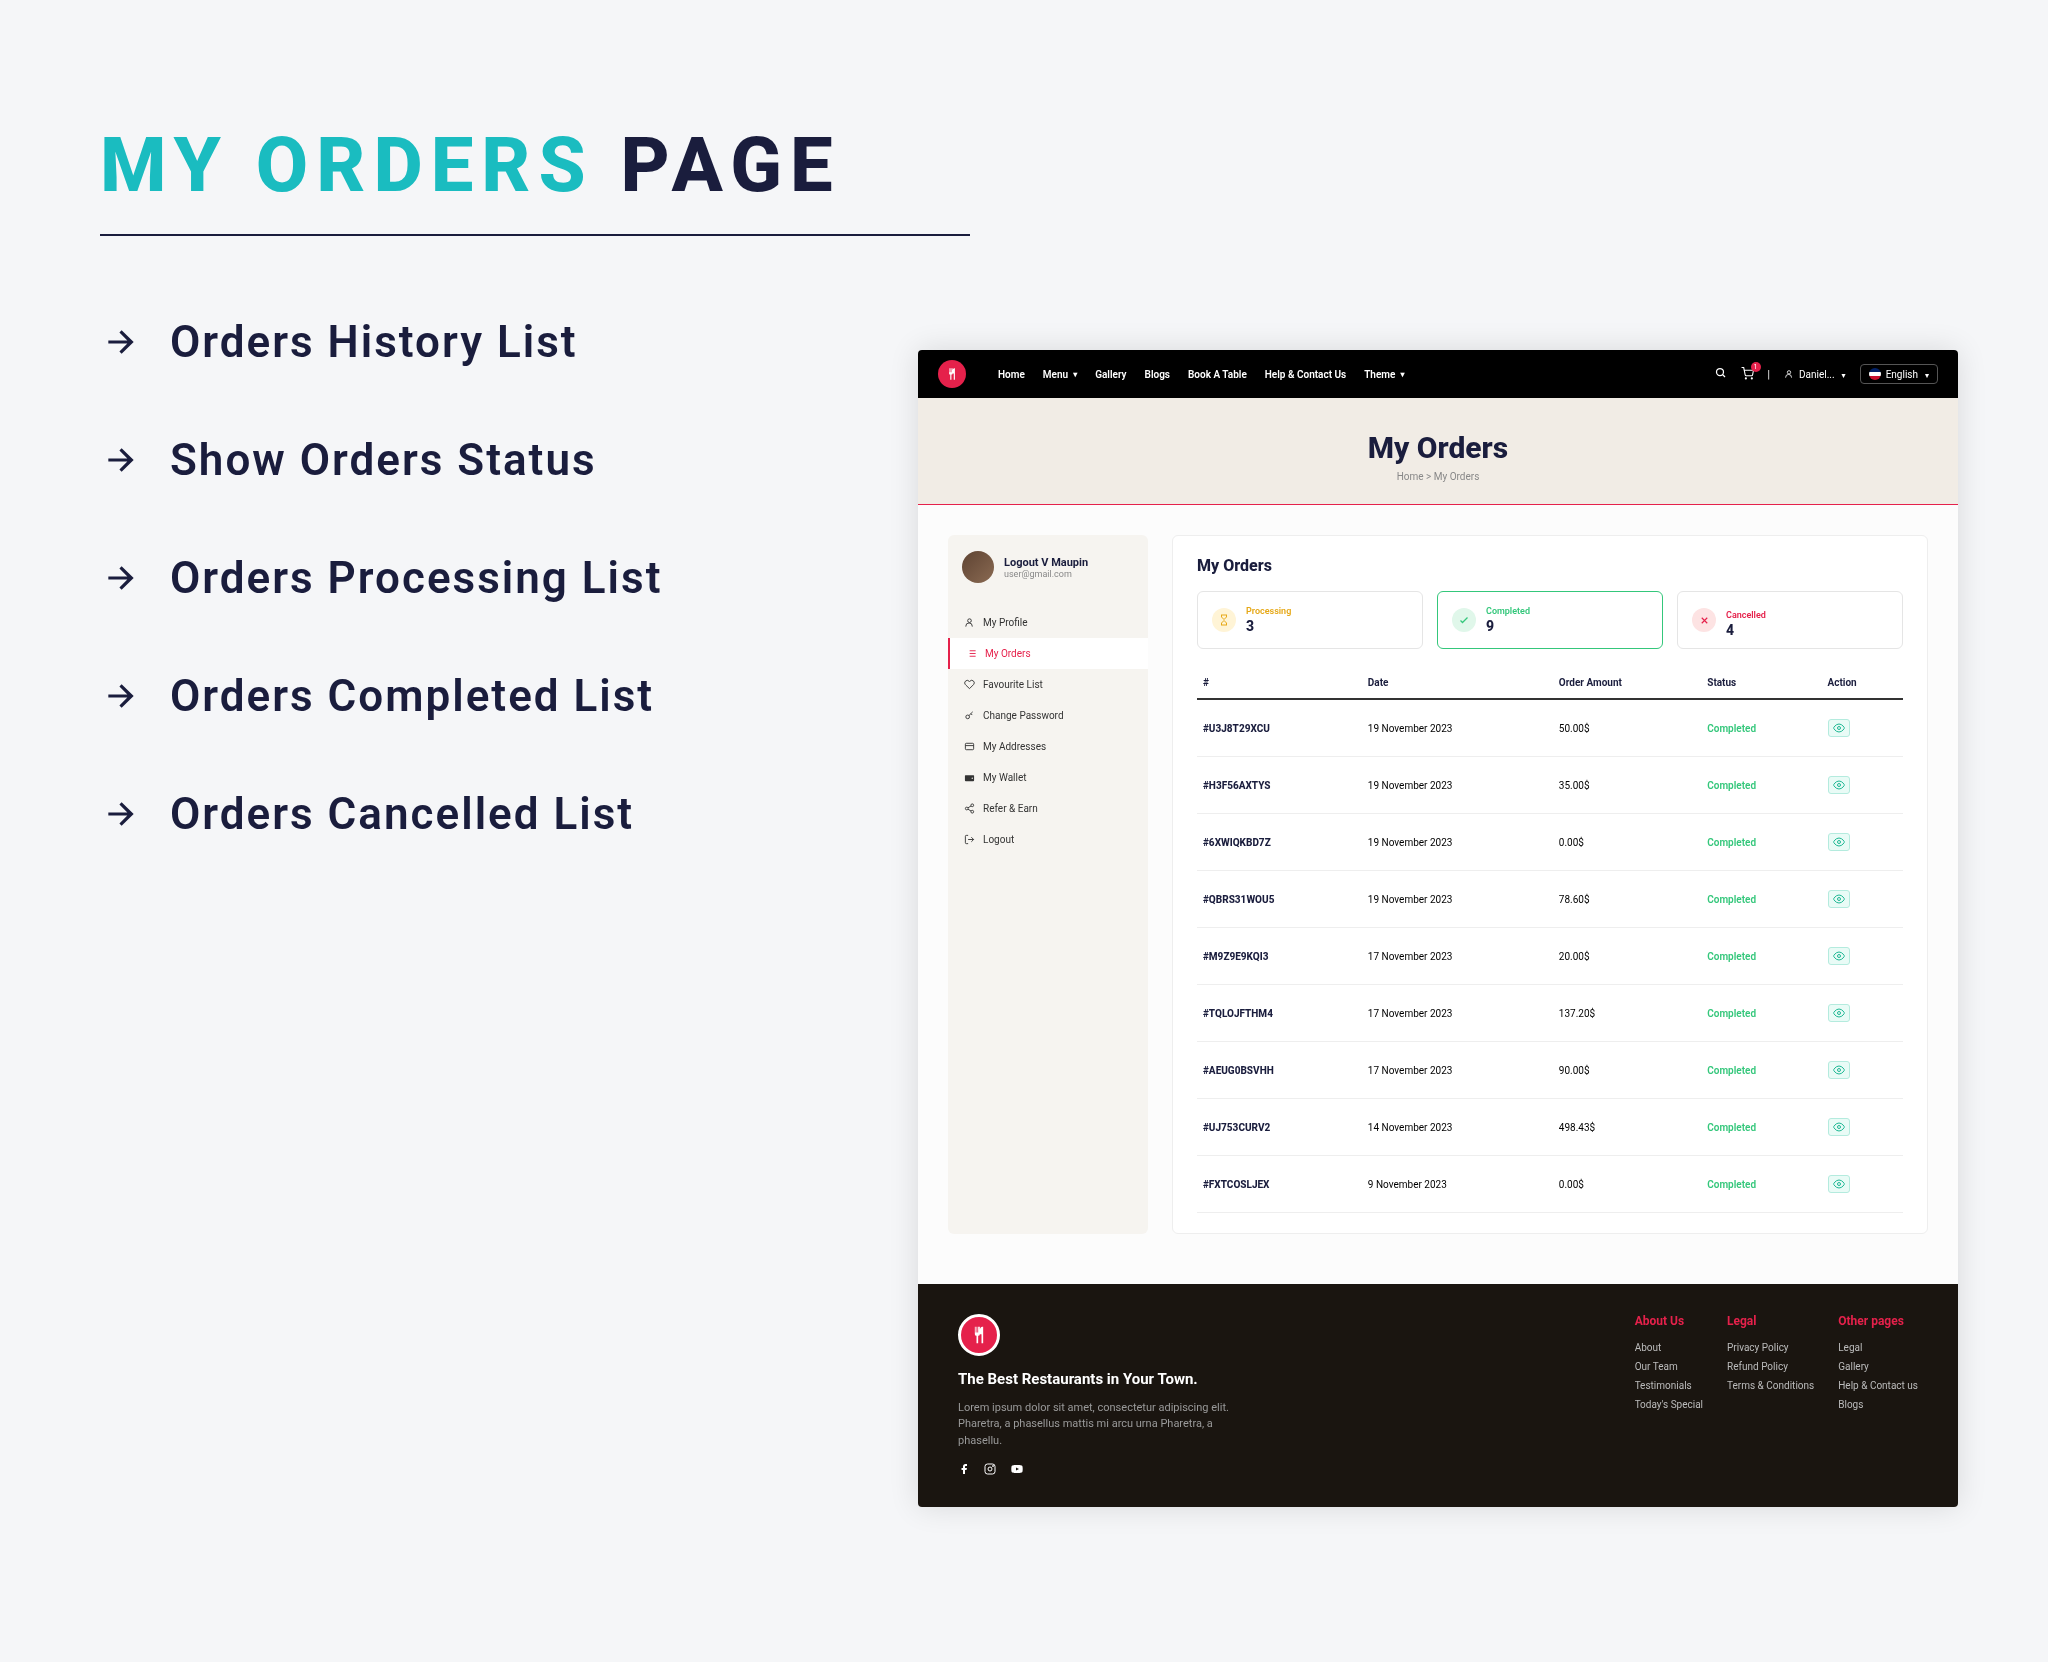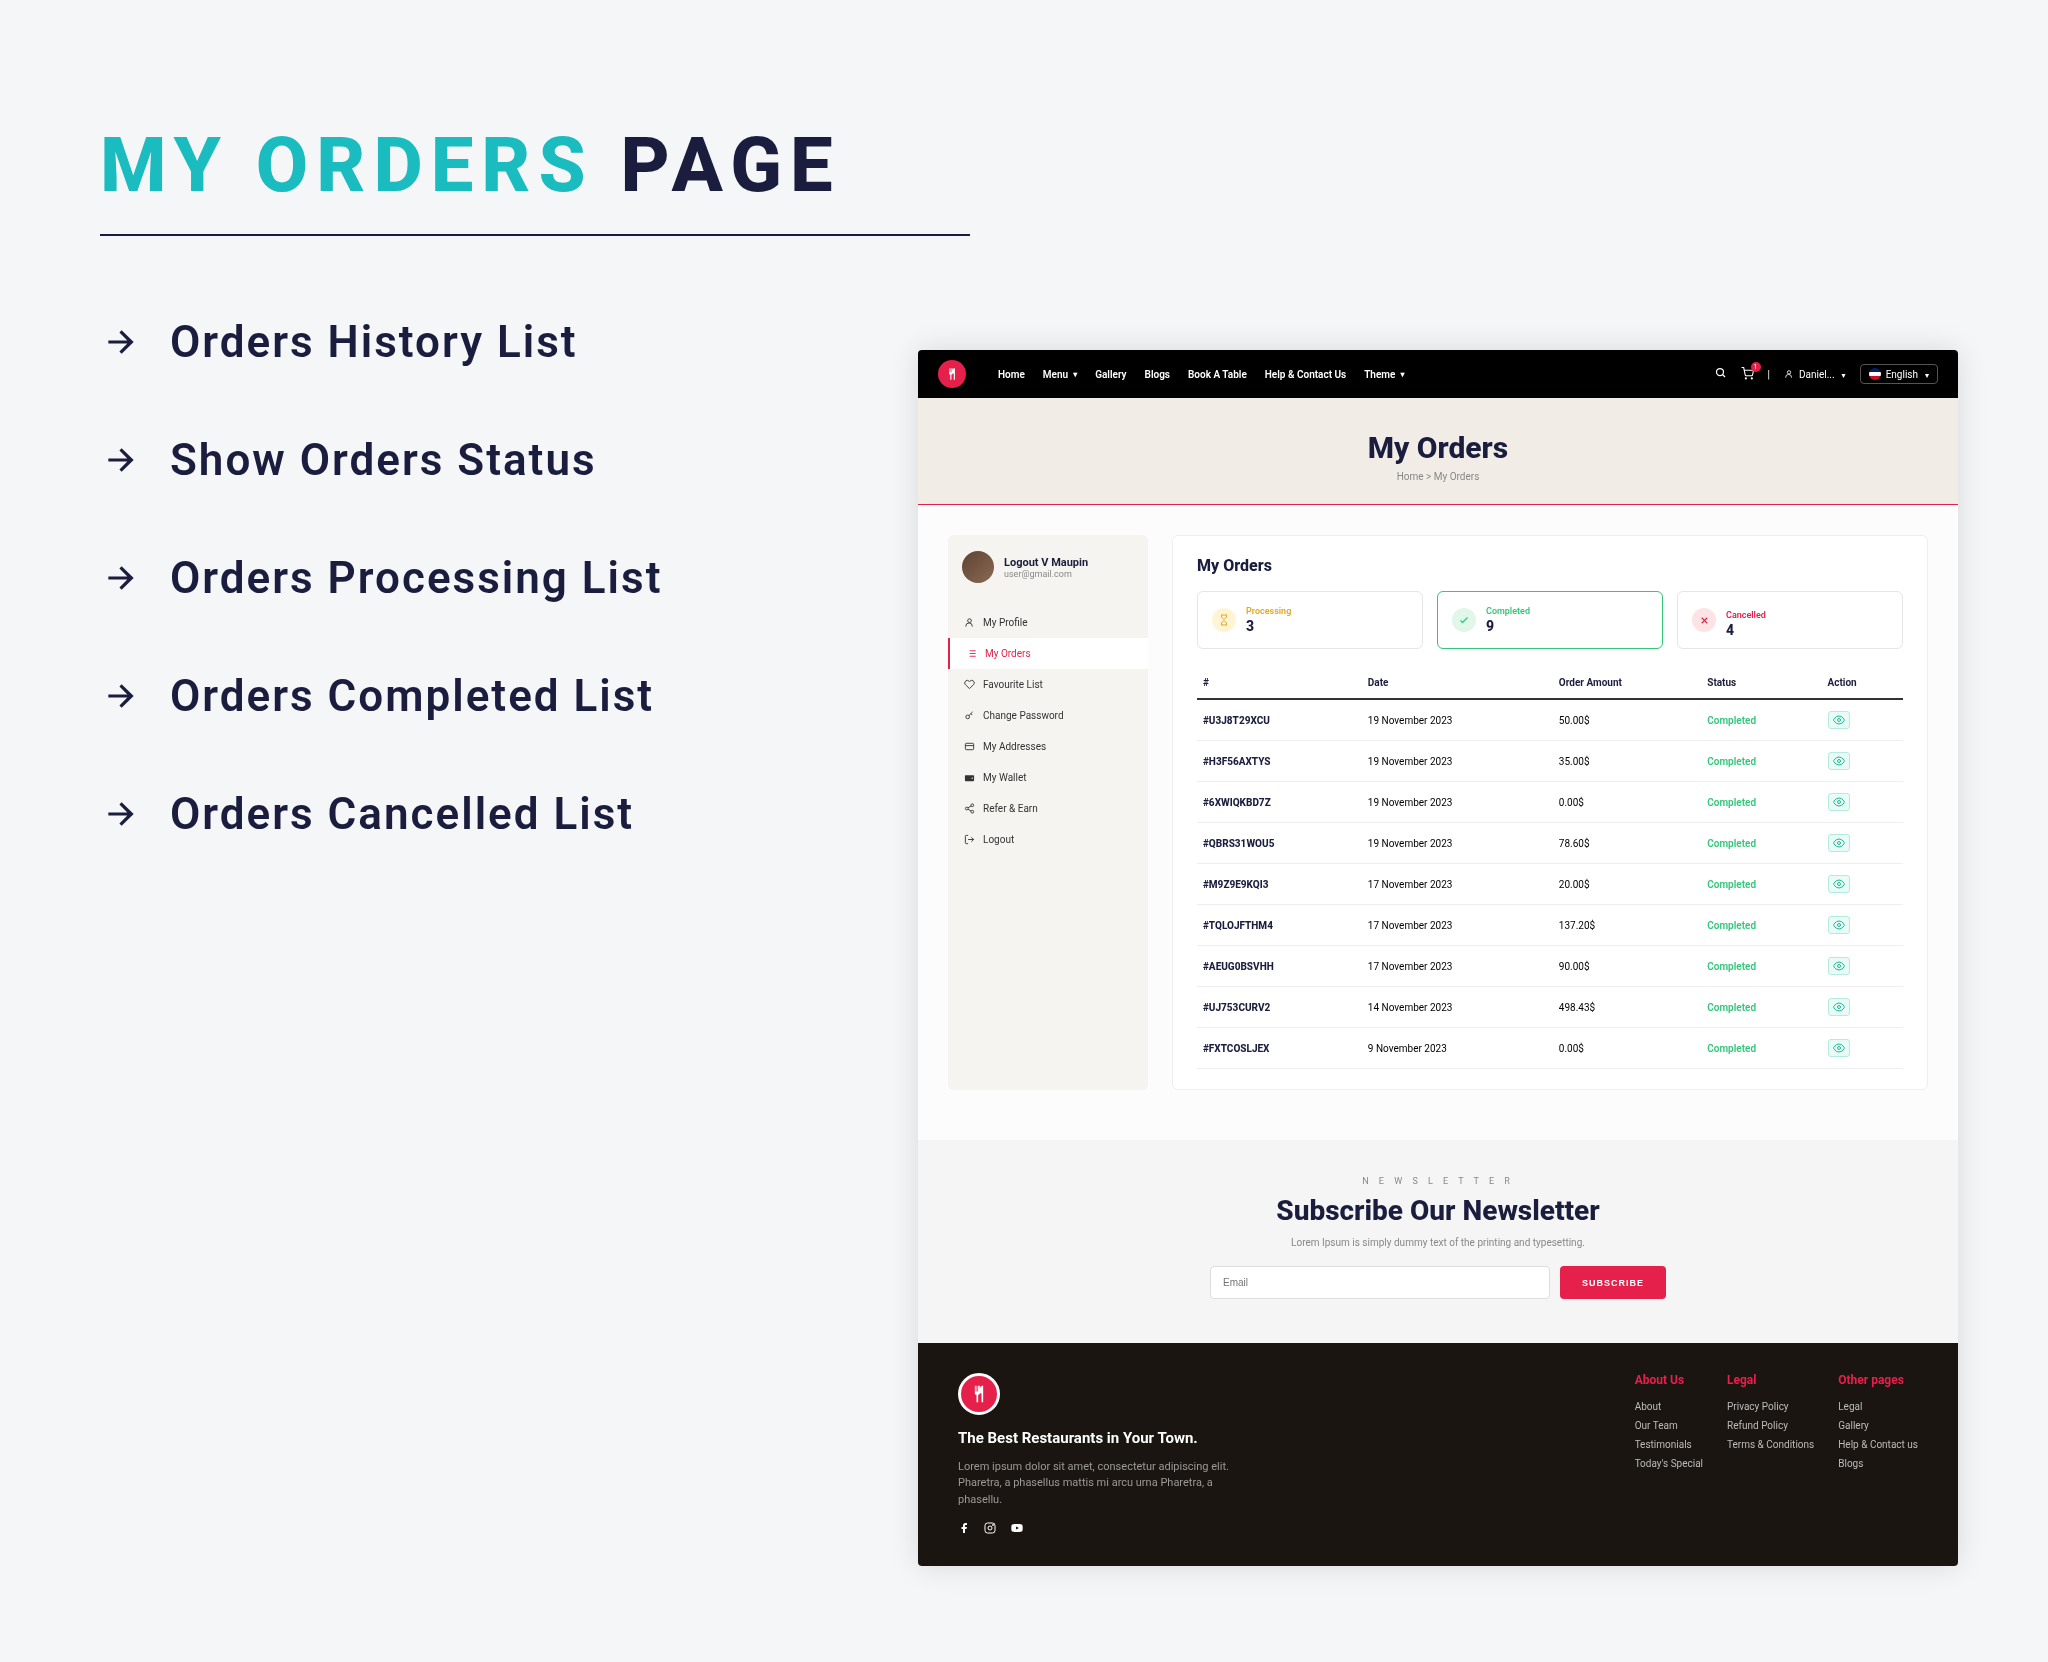--- a/index.html
+++ b/index.html
@@ -58,21 +58,21 @@
 .sb-completed { background: #e0f7ea; }
 .sb-cancelled { background: #fde3e3; }
 .status-label { font-size: 9px; font-weight: 600; }
 .lbl-processing { color: #e6a817; }
 .lbl-completed { color: #34c77b; }
 .lbl-cancelled { color: #e5214b; margin-top: 8px; }
 .status-count { font-size: 14px; font-weight: 800; color: #1a1d3d; margin-top: 2px; }
 
 .orders-table { width: 100%; border-collapse: collapse; }
 .orders-table th { text-align: left; font-size: 10px; font-weight: 700; color: #1a1d3d; padding: 10px 6px; border-bottom: 2px solid #333; }
-.orders-table td { font-size: 10px; padding: 11px 6px; border-bottom: 1px solid #eee; }
+.orders-table td { font-size: 10px; padding: 19px 6px; border-bottom: 1px solid #eee; }
 .order-id { font-weight: 800; color: #1a1d3d; }
 .status-completed { color: #34c77b; font-weight: 600; }
 .action-btn { width: 22px; height: 18px; border: 1px solid #b4ebde; background: #e9fbf6; border-radius: 3px; display: inline-flex; align-items: center; justify-content: center; cursor: pointer; }
 .action-btn svg { width: 12px; height: 12px; stroke: #1fb894; fill: none; }
 
 .newsletter { background: #f5f5f5; text-align: center; padding: 36px 0 44px; }
 .newsletter-tag { font-size: 9px; letter-spacing: 4px; color: #888; margin-bottom: 8px; }
 .newsletter h2 { font-size: 28px; font-weight: 800; color: #1a1d3d; margin-bottom: 10px; }
 .newsletter-sub { font-size: 10px; color: #888; margin-bottom: 18px; }
 .newsletter-form { display: flex; justify-content: center; gap: 10px; }
@@ -451,29 +451,20 @@
                         <path d="M1 12s4-8 11-8 11 8 11 8-4 8-11 8-11-8-11-8z"></path>
                         <circle cx="12" cy="12" r="3"></circle>
                       </svg>
                     </span></td>
                 </tr>
               </tbody>
           </table>
         </div>
       </div>
 
-      <div class="newsletter">
-        <div class="newsletter-tag">N E W S L E T T E R</div>
-        <h2>Subscribe Our Newsletter</h2>
-        <div class="newsletter-sub">Lorem Ipsum is simply dummy text of the printing and typesetting.</div>
-        <div class="newsletter-form">
-          <input class="newsletter-input" placeholder="Email" style="">
-          <button class="newsletter-btn">SUBSCRIBE</button>
-        </div>
-      </div>
 
       <div class="footer">
         <div class="footer-brand">
           <div class="footer-logo">
             <svg width="20" height="20" viewBox="0 0 24 24" fill="#fff">
                 <path d="M7 2v9a2 2 0 0 0 2 2v9h2v-9a2 2 0 0 0 2-2V2h-2v7h-1V2H9v7H8V2H7zm9 0c-1.7 0-3 1.8-3 4v5h2v11h2V2h-1z"></path>
               </svg>
           </div>
           <h3>The Best Restaurants in Your Town.</h3>
           <p>Lorem ipsum dolor sit amet, consectetur adipiscing elit. Pharetra, a phasellus mattis mi arcu urna Pharetra, a phasellu.</p>

